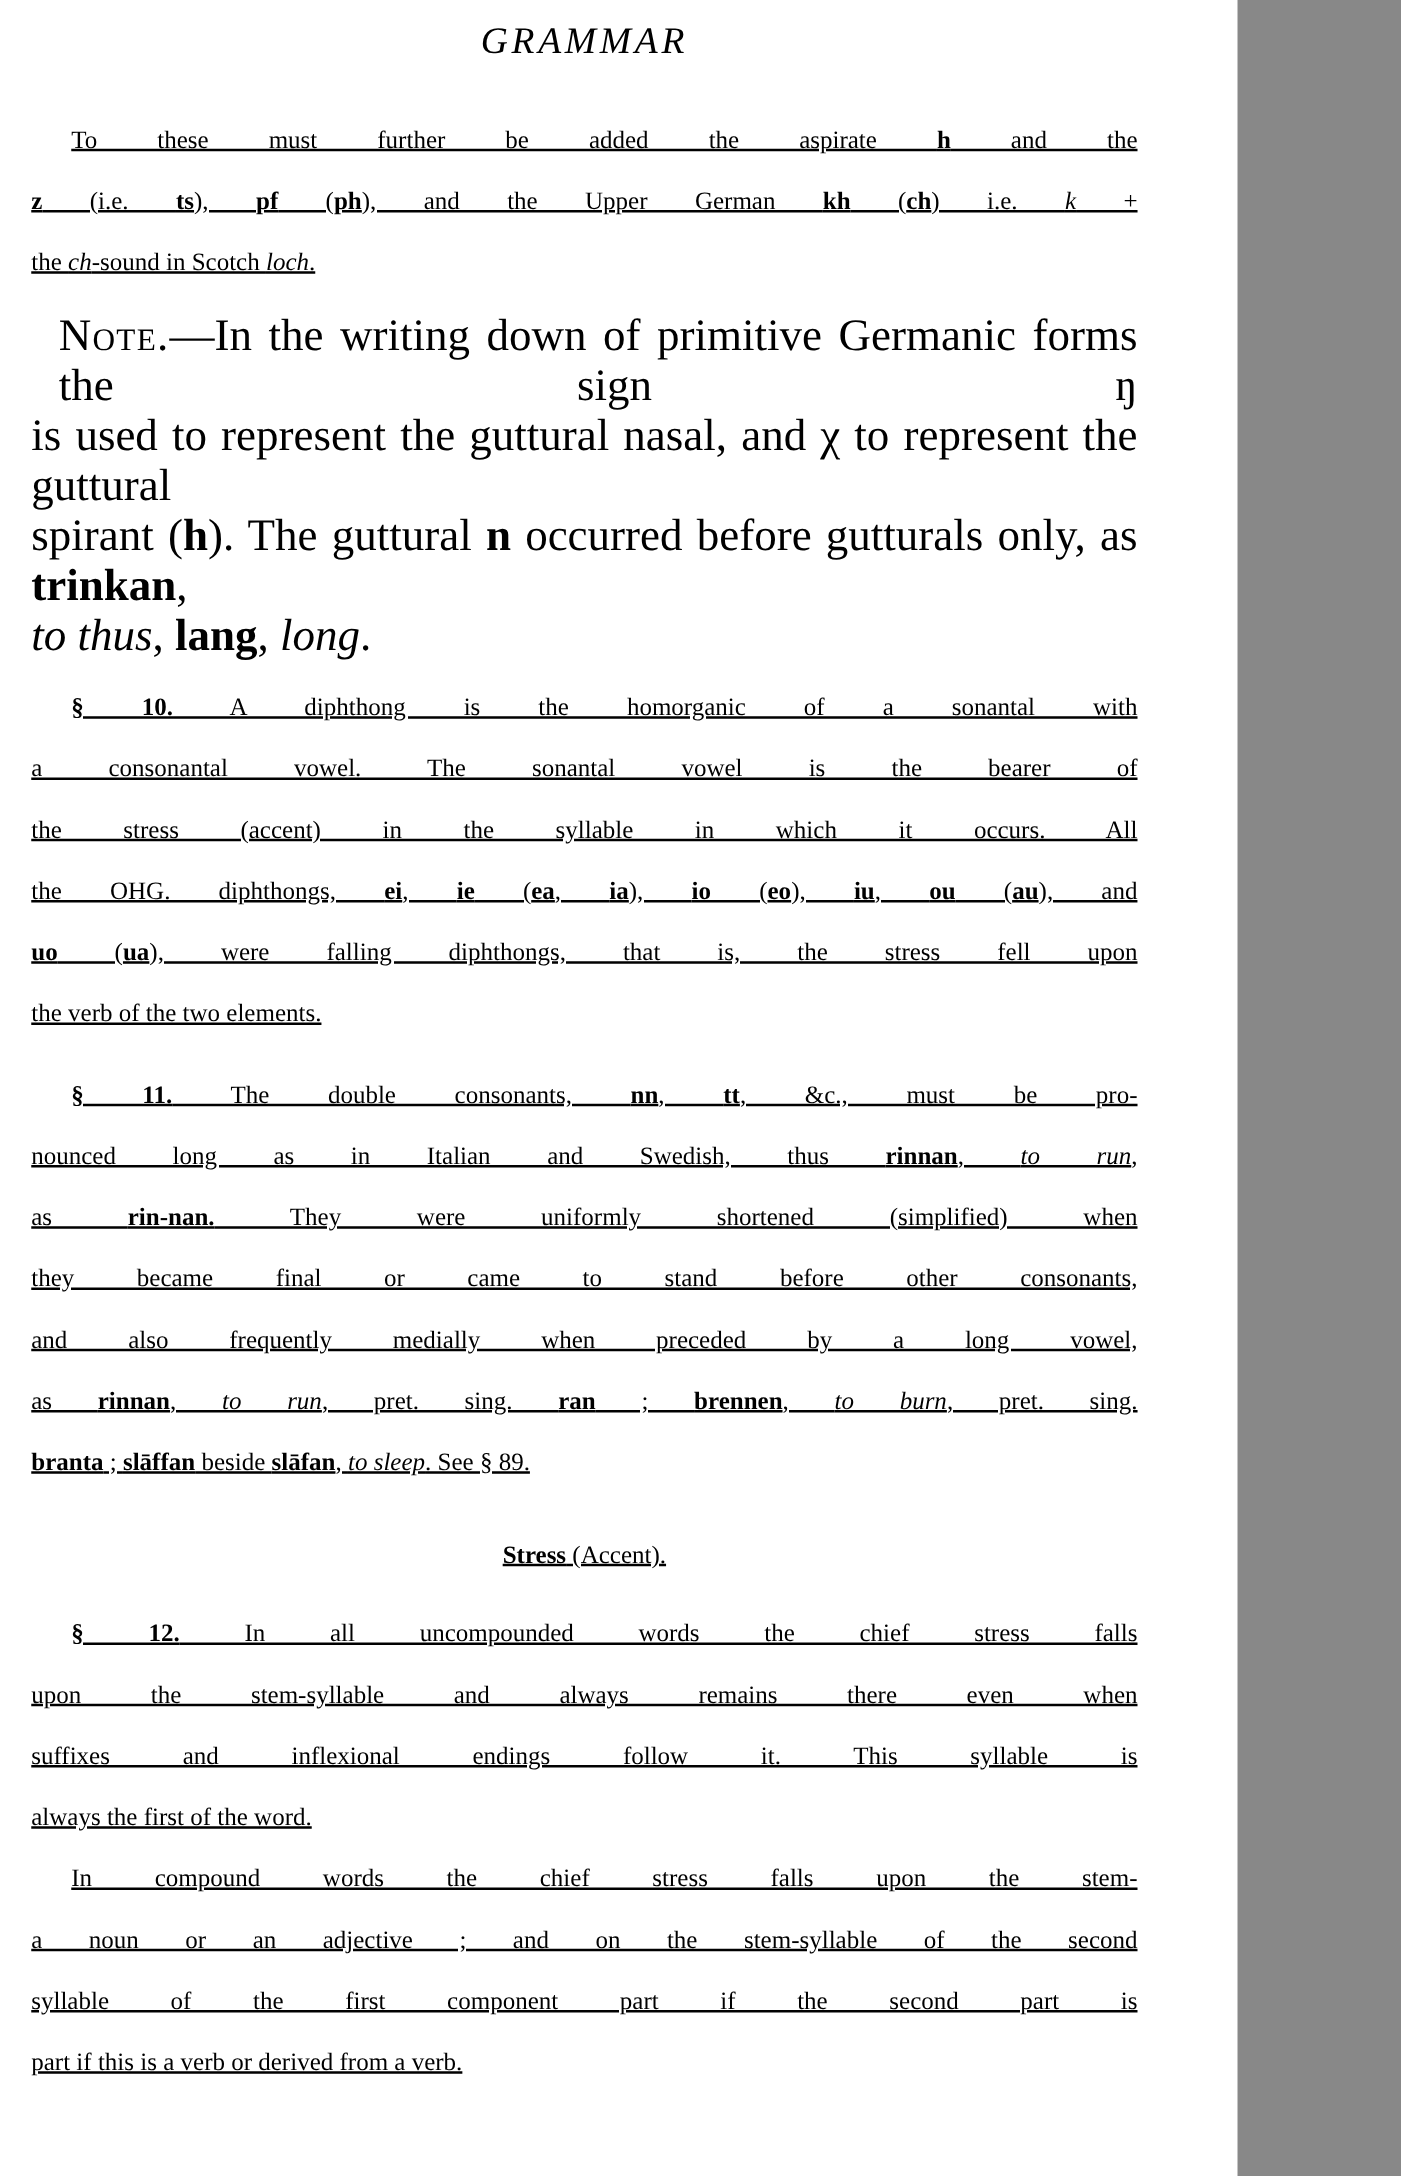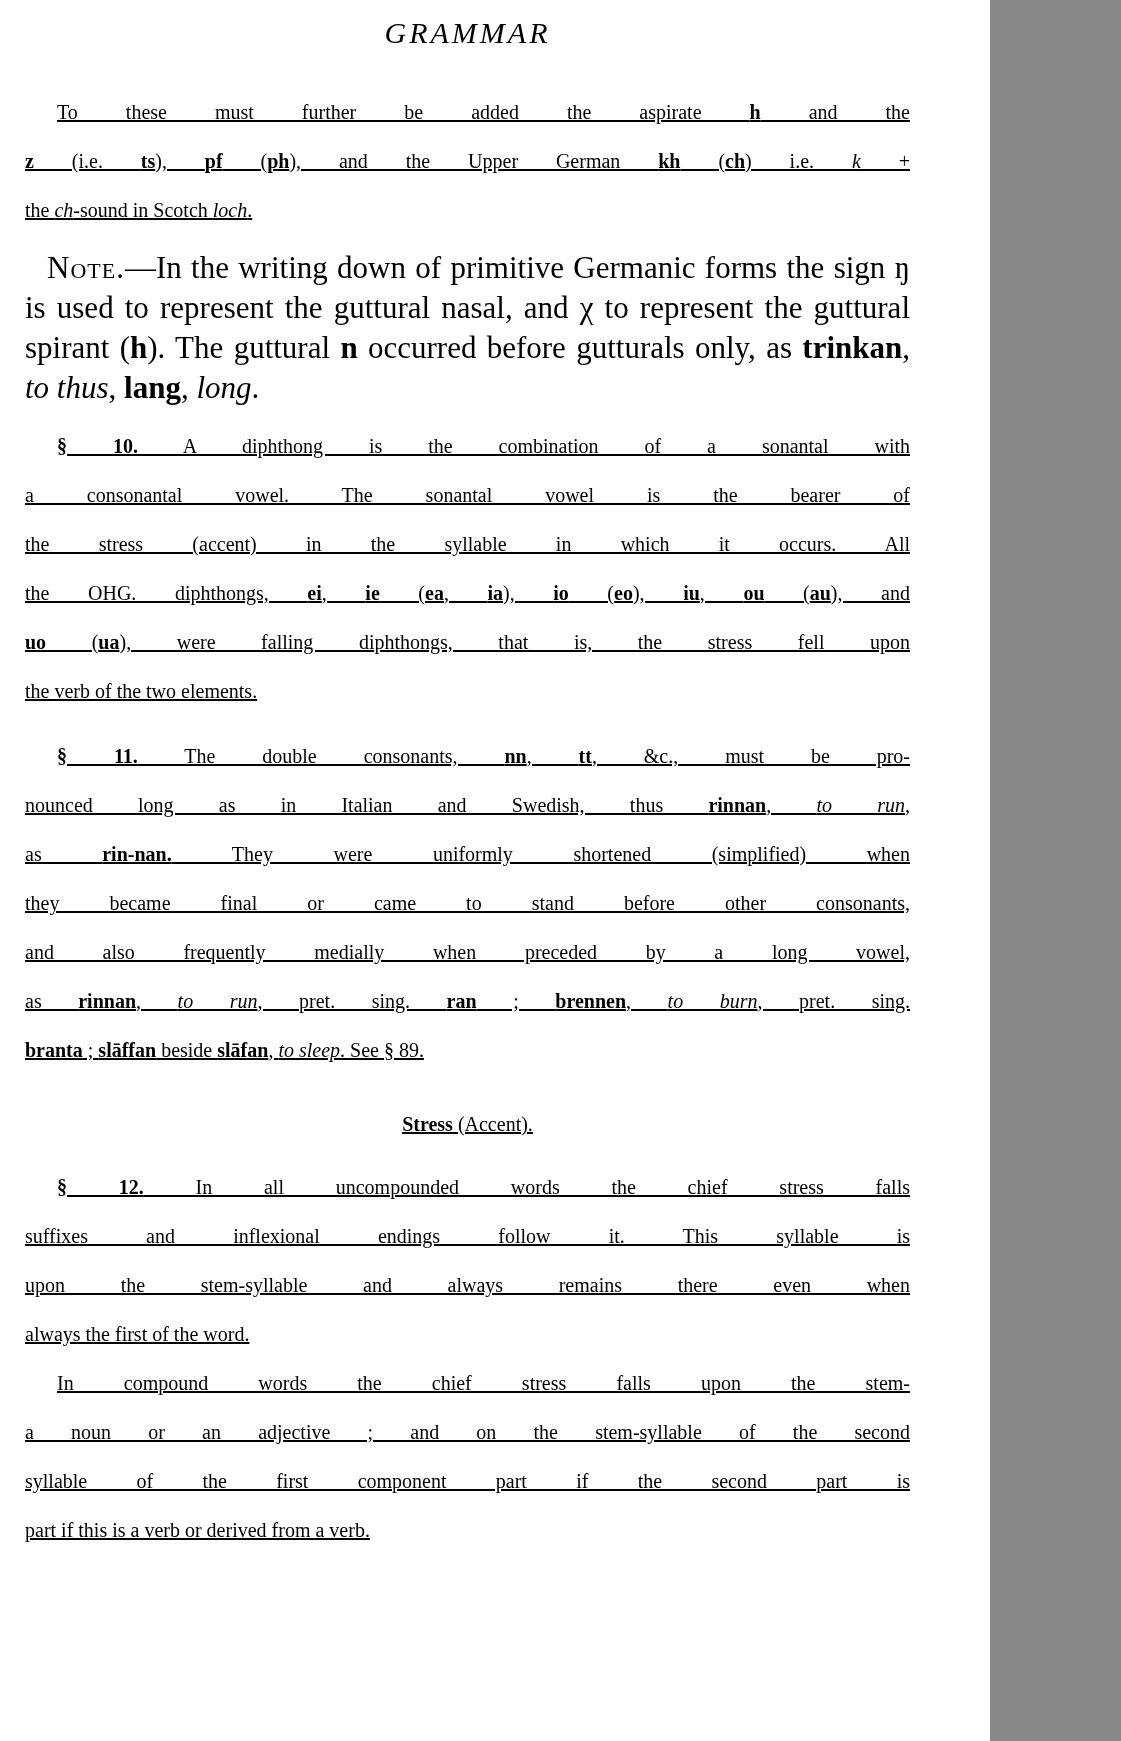--- a/index.html
+++ b/index.html
@@ -14,21 +14,21 @@
     overflow:hidden;
   }
   .header{position:relative;height:38px;line-height:38px;}
   .running-title{
     display:block;text-align:center;
     font-style:italic;font-size:30px;letter-spacing:3px;
   }
   .page-number{position:absolute;top:0;left:978px;font-size:30px;font-weight:bold;}
 
   .block-body{font-size:20px;line-height:49px;text-decoration:underline;}
-  .block-note{font-size:31px;line-height:40px;}
+  .block-note{font-size:36px;line-height:40px;}
   .block-heading{font-size:20px;line-height:49px;text-decoration:underline;}
 
   .line{text-align:justify;text-align-last:justify;}
   .line.last{text-align-last:left;}
   .block-body .line.indent{padding-left:32px;}
   .block-note .line.indent{padding-left:22px;}
   .block-heading .line{text-align:center;text-align-last:center;}
 
   .seg-b{font-weight:bold;}
   .seg-i{font-style:italic;}
@@ -57,43 +57,43 @@
         <div class="line" data-name="text-line"><span class="seg-b" data-name="text-segment">z</span><span data-name="text-segment"> (i.e. </span><span class="seg-b" data-name="text-segment">ts</span><span data-name="text-segment">), </span><span class="seg-b" data-name="text-segment">pf</span><span data-name="text-segment"> (</span><span class="seg-b" data-name="text-segment">ph</span><span data-name="text-segment">), and the Upper German </span><span class="seg-b" data-name="text-segment">kh</span><span data-name="text-segment"> (</span><span class="seg-b" data-name="text-segment">ch</span><span data-name="text-segment">) i.e. </span><span class="seg-i" data-name="text-segment">k</span><span data-name="text-segment"> +</span></div>
         <div class="line last" data-name="text-line"><span data-name="text-segment">the </span><span class="seg-i" data-name="text-segment">ch</span><span data-name="text-segment">-sound in Scotch </span><span class="seg-i" data-name="text-segment">loch</span><span data-name="text-segment">.</span></div>
       </div>
       <div class="block-note" data-name="note-paragraph">
         <div class="line indent" data-name="text-line"><span class="seg-sc" data-name="text-segment">Note.</span><span data-name="text-segment">—In the writing down of primitive Germanic forms the sign ŋ</span></div>
         <div class="line" data-name="text-line"><span data-name="text-segment">is used to represent the guttural nasal, and χ to represent the guttural</span></div>
         <div class="line" data-name="text-line"><span data-name="text-segment">spirant (</span><span class="seg-b" data-name="text-segment">h</span><span data-name="text-segment">). The guttural </span><span class="seg-b" data-name="text-segment">n</span><span data-name="text-segment"> occurred before gutturals only, as </span><span class="seg-b" data-name="text-segment">trinkan</span><span data-name="text-segment">,</span></div>
         <div class="line last" data-name="text-line"><span class="seg-i" data-name="text-segment">to thus</span><span data-name="text-segment">, </span><span class="seg-b" data-name="text-segment">lang</span><span data-name="text-segment">, </span><span class="seg-i" data-name="text-segment">long</span><span data-name="text-segment">.</span></div>
       </div>
       <div class="block-body" data-name="section-10">
-        <div class="line indent" data-name="text-line"><span class="seg-b" data-name="text-segment">§ 10.</span><span data-name="text-segment"> A diphthong is the combination of a sonantal with</span></div>
+        <div class="line indent" data-name="text-line"><span class="seg-b" data-name="text-segment">§ 10.</span><span data-name="text-segment"> A diphthong is the homorganic of a sonantal with</span></div>
         <div class="line" data-name="text-line"><span data-name="text-segment">a consonantal vowel. The sonantal vowel is the bearer of</span></div>
         <div class="line" data-name="text-line"><span data-name="text-segment">the stress (accent) in the syllable in which it occurs. All</span></div>
         <div class="line" data-name="text-line"><span data-name="text-segment">the OHG. diphthongs, </span><span class="seg-b" data-name="text-segment">ei</span><span data-name="text-segment">, </span><span class="seg-b" data-name="text-segment">ie</span><span data-name="text-segment"> (</span><span class="seg-b" data-name="text-segment">ea</span><span data-name="text-segment">, </span><span class="seg-b" data-name="text-segment">ia</span><span data-name="text-segment">), </span><span class="seg-b" data-name="text-segment">io</span><span data-name="text-segment"> (</span><span class="seg-b" data-name="text-segment">eo</span><span data-name="text-segment">), </span><span class="seg-b" data-name="text-segment">iu</span><span data-name="text-segment">, </span><span class="seg-b" data-name="text-segment">ou</span><span data-name="text-segment"> (</span><span class="seg-b" data-name="text-segment">au</span><span data-name="text-segment">), and</span></div>
         <div class="line" data-name="text-line"><span class="seg-b" data-name="text-segment">uo</span><span data-name="text-segment"> (</span><span class="seg-b" data-name="text-segment">ua</span><span data-name="text-segment">), were falling diphthongs, that is, the stress fell upon</span></div>
         <div class="line last" data-name="text-line"><span data-name="text-segment">the verb of the two elements.</span></div>
       </div>
       <div class="block-body" data-name="section-11">
         <div class="line indent" data-name="text-line"><span class="seg-b" data-name="text-segment">§ 11.</span><span data-name="text-segment"> The double consonants, </span><span class="seg-b" data-name="text-segment">nn</span><span data-name="text-segment">, </span><span class="seg-b" data-name="text-segment">tt</span><span data-name="text-segment">, &amp;c., must be pro-</span></div>
         <div class="line" data-name="text-line"><span data-name="text-segment">nounced long as in Italian and Swedish, thus </span><span class="seg-b" data-name="text-segment">rinnan</span><span data-name="text-segment">, </span><span class="seg-i" data-name="text-segment">to run</span><span data-name="text-segment">,</span></div>
         <div class="line" data-name="text-line"><span data-name="text-segment">as </span><span class="seg-b" data-name="text-segment">rin-nan.</span><span data-name="text-segment"> They were uniformly shortened (simplified) when</span></div>
         <div class="line" data-name="text-line"><span data-name="text-segment">they became final or came to stand before other consonants,</span></div>
         <div class="line" data-name="text-line"><span data-name="text-segment">and also frequently medially when preceded by a long vowel,</span></div>
         <div class="line" data-name="text-line"><span data-name="text-segment">as </span><span class="seg-b" data-name="text-segment">rinnan</span><span data-name="text-segment">, </span><span class="seg-i" data-name="text-segment">to run</span><span data-name="text-segment">, pret. sing. </span><span class="seg-b" data-name="text-segment">ran</span><span data-name="text-segment"> ; </span><span class="seg-b" data-name="text-segment">brennen</span><span data-name="text-segment">, </span><span class="seg-i" data-name="text-segment">to burn</span><span data-name="text-segment">, pret. sing.</span></div>
         <div class="line last" data-name="text-line"><span class="seg-b" data-name="text-segment">branta</span><span data-name="text-segment"> ; </span><span class="seg-b" data-name="text-segment">slāffan</span><span data-name="text-segment"> beside </span><span class="seg-b" data-name="text-segment">slāfan</span><span data-name="text-segment">, </span><span class="seg-i" data-name="text-segment">to sleep</span><span data-name="text-segment">. See § 89.</span></div>
       </div>
       <div class="block-heading" data-name="heading-stress">
         <div class="line last" data-name="text-line"><span class="seg-b" data-name="text-segment">Stress</span><span data-name="text-segment"> (Accent).</span></div>
       </div>
       <div class="block-body" data-name="section-12">
         <div class="line indent" data-name="text-line"><span class="seg-b" data-name="text-segment">§ 12.</span><span data-name="text-segment"> In all uncompounded words the chief stress falls</span></div>
+        <div class="line" data-name="text-line"><span data-name="text-segment">upon the stem-syllable and always remains there even when</span></div>
         <div class="line" data-name="text-line"><span data-name="text-segment">suffixes and inflexional endings follow it. This syllable is</span></div>
-        <div class="line" data-name="text-line"><span data-name="text-segment">upon the stem-syllable and always remains there even when</span></div>
         <div class="line last" data-name="text-line"><span data-name="text-segment">always the first of the word.</span></div>
       </div>
       <div class="block-body" data-name="paragraph-compound">
         <div class="line indent" data-name="text-line"><span data-name="text-segment">In compound words the chief stress falls upon the stem-</span></div>
         <div class="line" data-name="text-line"><span data-name="text-segment">a noun or an adjective ; and on the stem-syllable of the second</span></div>
         <div class="line" data-name="text-line"><span data-name="text-segment">syllable of the first component part if the second part is</span></div>
         <div class="line last" data-name="text-line"><span data-name="text-segment">part if this is a verb or derived from a verb.</span></div>
       </div>
     </div>
 </div>

